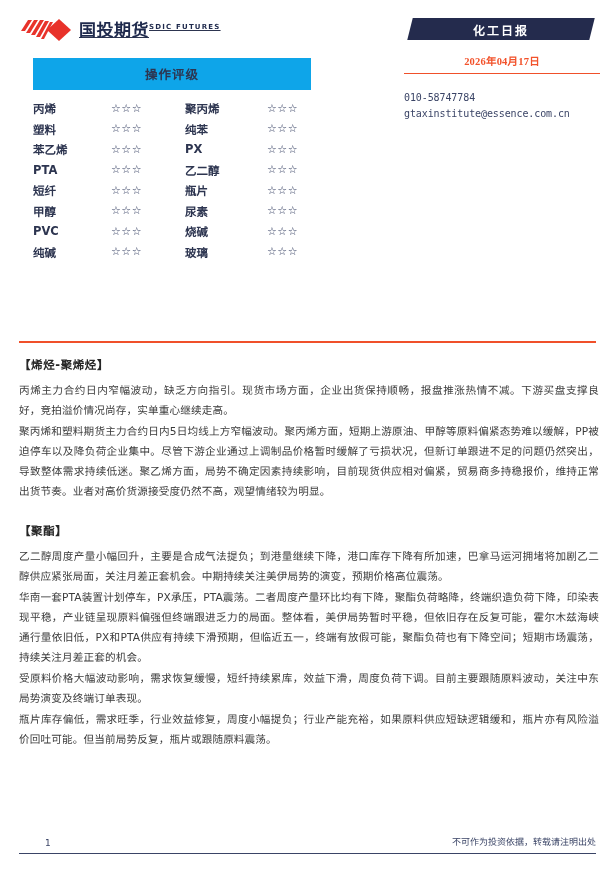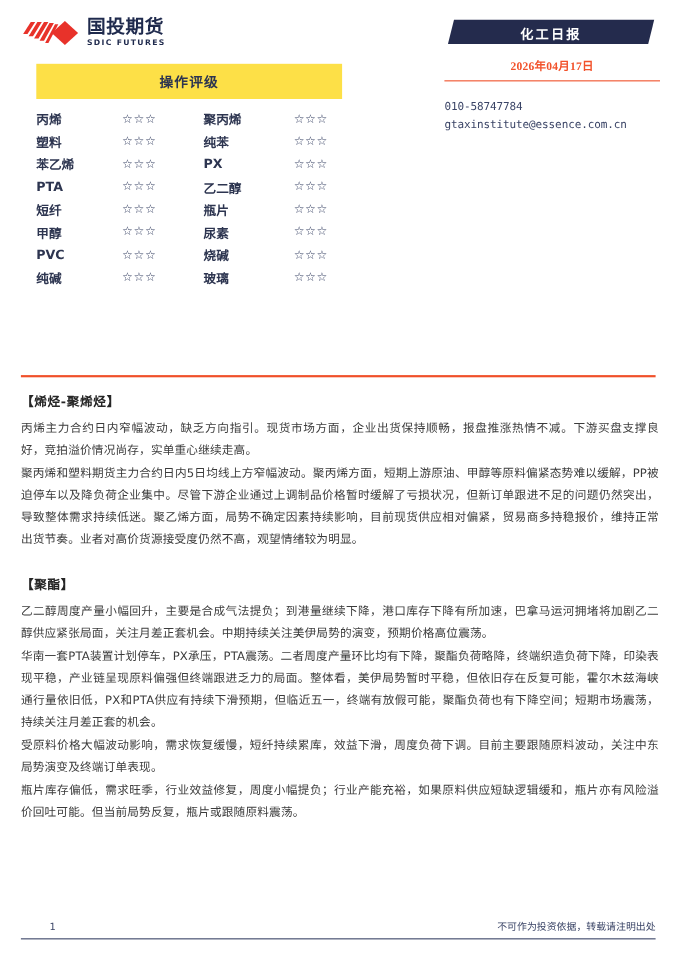--- a/index.html
+++ b/index.html
@@ -42,23 +42,23 @@
   }
   .logo-mark {
     width: 54px;
     height: 26px;
     position: relative;
     flex: 0 0 auto;
   }
   .logo-mark svg { display: block; }
   .logo-words {
     display: flex;
-    flex-direction: column;
     justify-content: space-between;
     line-height: 1;
+    text-decoration: underline;
   }
   .logo-cn {
     font-family: "DejaVu Sans", sans-serif;
     font-size: 17px;
     font-weight: 700;
     color: #1f2a4d;
     letter-spacing: 0.5px;
     white-space: nowrap;
   }
   .logo-en {
@@ -72,21 +72,21 @@
   }
 
   
   .ratings {
     position: absolute;
     left: 33px;
     top: 58px;
     width: 278px;
   }
   .ratings-title {
-    background: #fde047;
+    background: #0ea5e9;
     text-align: center;
     font-family: "DejaVu Sans", sans-serif;
     font-size: 12.5px;
     font-weight: 700;
     color: #2d3550;
     padding: 6px 0 7px 0;
     letter-spacing: 1px;
   }
   .ratings-body {
     margin-top: 8px;

